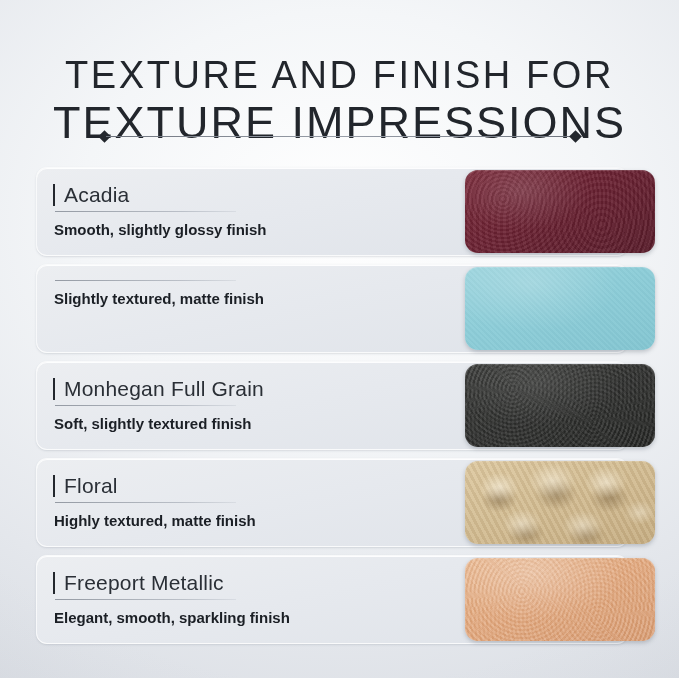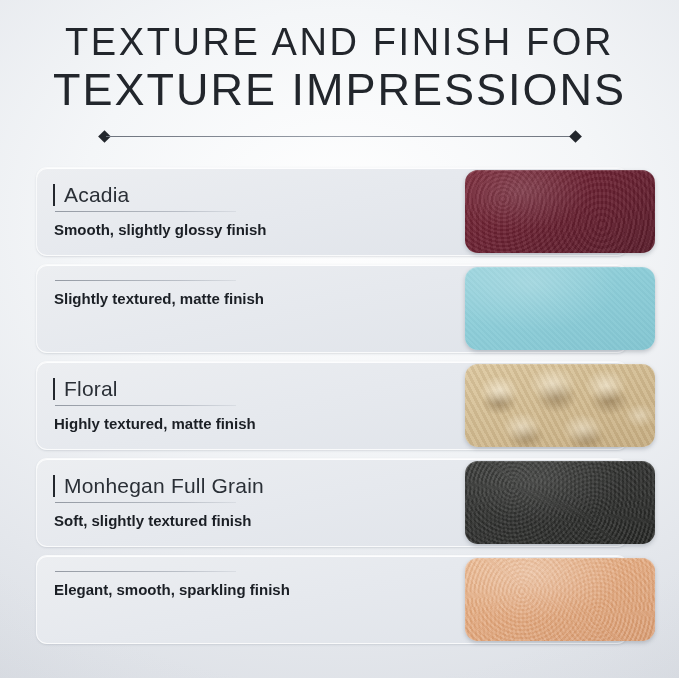--- a/index.html
+++ b/index.html
@@ -46,20 +46,21 @@
     line-height: 1.06;
     z-index: 3;
   }
   .heading-line {
     display: block;
     white-space: nowrap;
   }
   .heading-line-1 {
     font-size: 38px;
     letter-spacing: 2.6px;
+    margin-top: 33px;
   }
   .heading-line-2 {
     font-size: 45px;
     letter-spacing: 2.0px;
     margin-top: 4px;
   }
 
   
   .divider {
     position: absolute;
@@ -287,50 +288,54 @@
       <div class="swatch sw-caribbean">
         <span class="grain"></span>
       </div>
     </div>
 
     <div class="row">
       <div class="card">
         <div class="card-body">
           <div class="title-line">
             <span class="tick"></span>
+            <span class="card-title">Monhegan Full Grain</span>
+          </div>
+          <div class="title-rule"></div>
+          <div class="card-desc">Soft, slightly textured finish</div>
+        </div>
+      </div>
+      <div class="swatch sw-monhegan">
+        <span class="grain"></span>
+      </div>
+    </div>
+
+    <div class="row">
+      <div class="card">
+        <div class="card-body">
+          <div class="title-line">
+            <span class="tick"></span>
             <span class="card-title">Floral</span>
           </div>
           <div class="title-rule"></div>
           <div class="card-desc">Highly textured, matte finish</div>
         </div>
       </div>
       <div class="swatch sw-floral">
         <span class="grain"></span>
       </div>
     </div>
 
     <div class="row">
       <div class="card">
         <div class="card-body">
           <div class="title-line">
             <span class="tick"></span>
-            <span class="card-title">Monhegan Full Grain</span>
+            <span class="card-title">Freeport Metallic</span>
           </div>
-          <div class="title-rule"></div>
-          <div class="card-desc">Soft, slightly textured finish</div>
-        </div>
-      </div>
-      <div class="swatch sw-monhegan">
-        <span class="grain"></span>
-      </div>
-    </div>
-
-    <div class="row">
-      <div class="card">
-        <div class="card-body">
           <div class="title-rule"></div>
           <div class="card-desc">Elegant, smooth, sparkling finish</div>
         </div>
       </div>
       <div class="swatch sw-freeport">
         <span class="grain"></span>
       </div>
     </div>
 
   </div>

